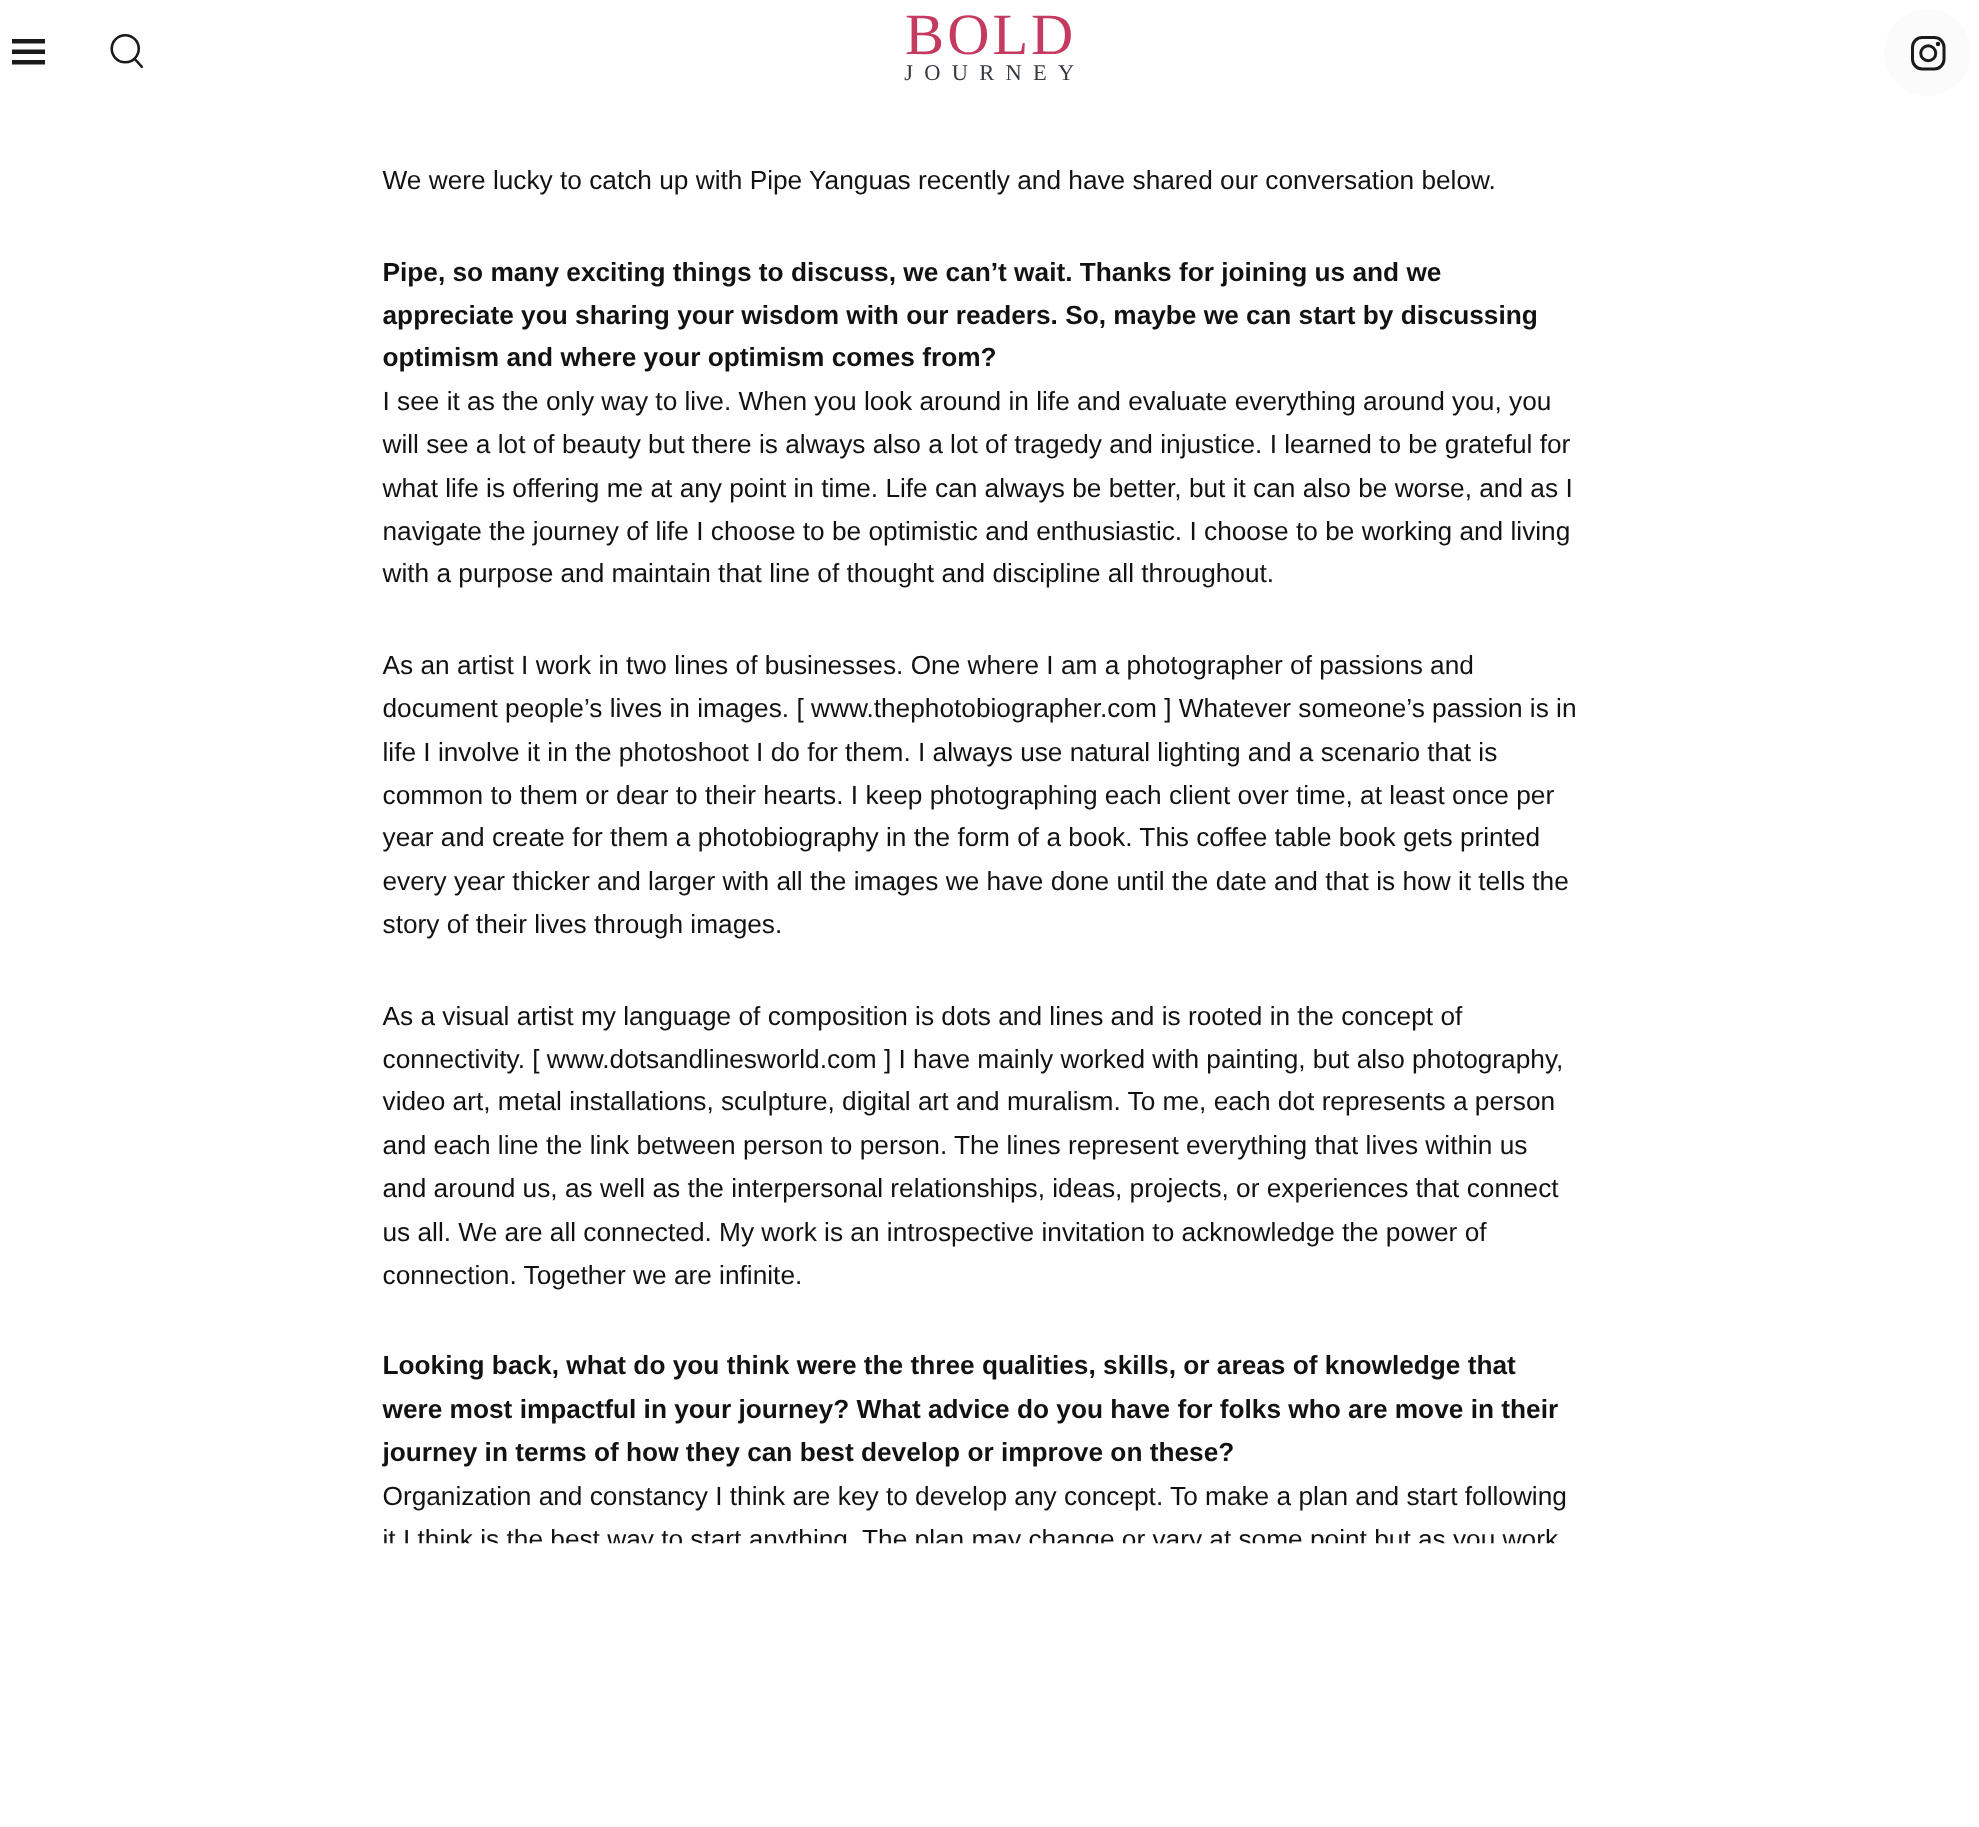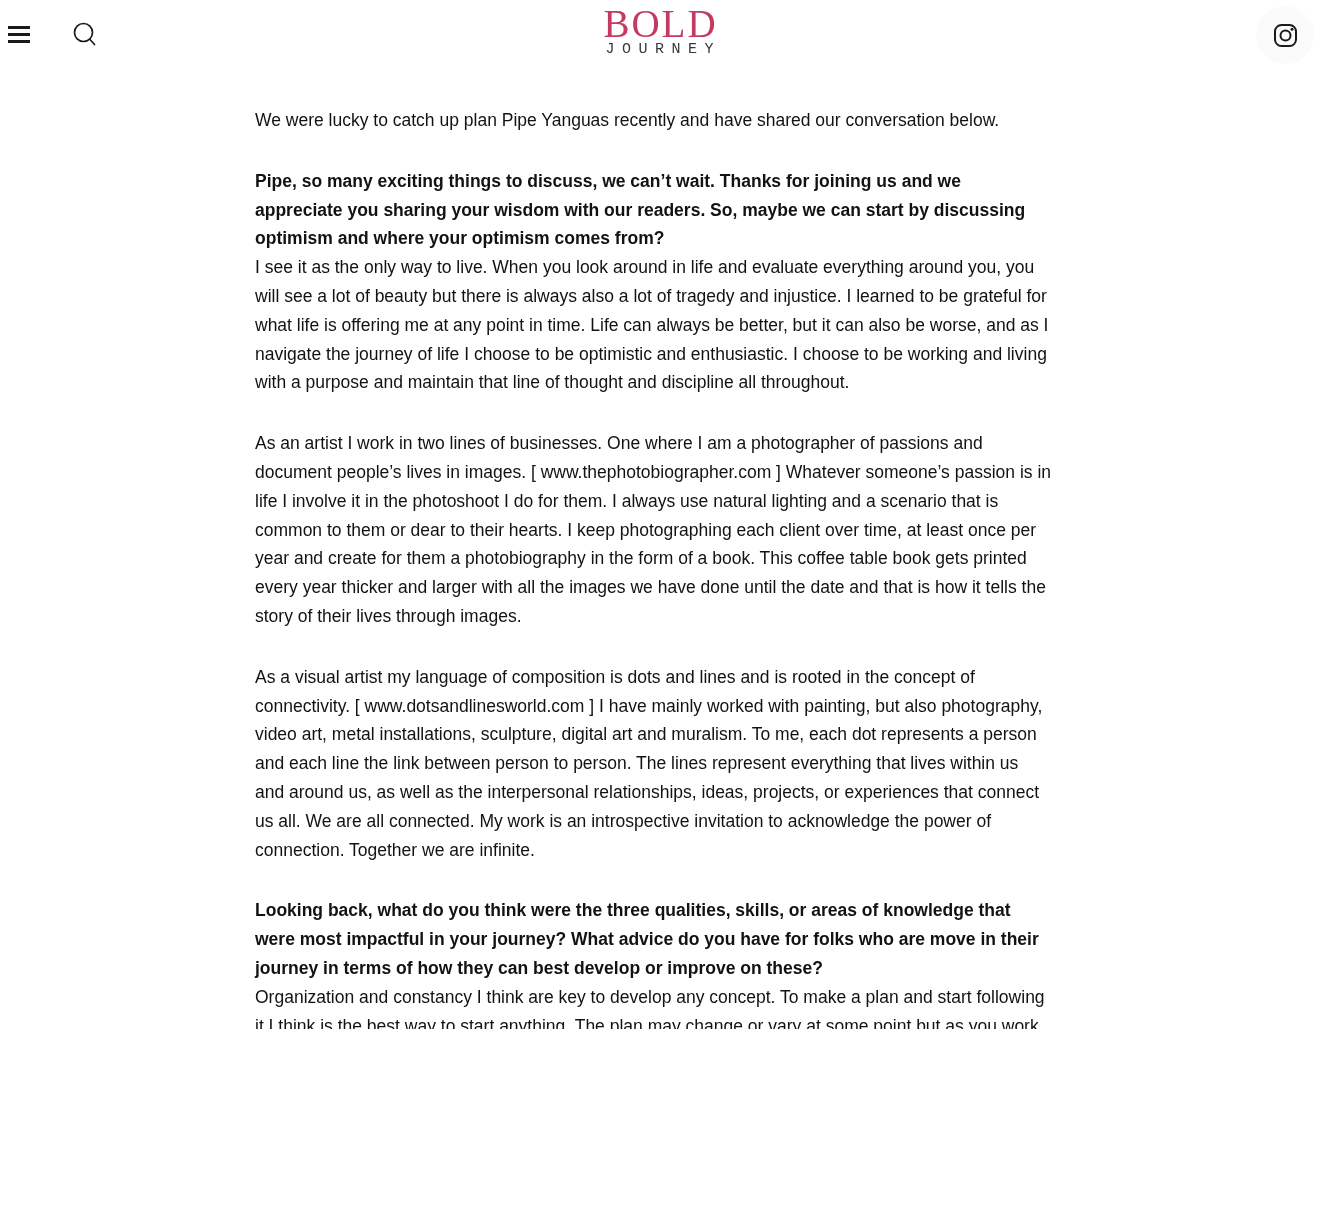--- a/index.html
+++ b/index.html
@@ -58,21 +58,21 @@
   }
   .logo-bold {
     font-family: "Liberation Serif", serif;
     font-size: 39px;
     line-height: 32px;
     letter-spacing: 2px;
     margin-right: -2px;
     font-weight: 400;
   }
   .logo-journey {
-    font-family: Liberation Mono, monospace;
+    font-family: Liberation Serif, serif;
     font-size: 15px;
     line-height: 15px;
     letter-spacing: 7.5px;
     margin-right: -7.5px;
     margin-top: 2px;
     font-weight: 400;
   }
   .instagram-wrap {
     position: absolute;
     right: 5px;
@@ -133,21 +133,21 @@
         <circle cx="19" cy="6.3" r="1.5" fill="#1a1a1a"></circle>
       </svg>
     </div>
 
   </header>
 
   <main class="content">
 
     <p>
 
-      <span class="a">We were lucky to catch up plan Pipe Yanguas recently and have shared our conversation below.</span>
+      <span class="a">We were lucky to catch up with Pipe Yanguas recently and have shared our conversation below.</span>
     </p>
 
     <p>
       <span class="q">Pipe, so many exciting things to discuss, we can’t wait. Thanks for joining us and we appreciate you sharing your wisdom with our readers. So, maybe we can start by discussing optimism and where your optimism comes from?</span>
       <span class="a">I see it as the only way to live. When you look around in life and evaluate everything around you, you will see a lot of beauty but there is always also a lot of tragedy and injustice. I learned to be grateful for what life is offering me at any point in time. Life can always be better, but it can also be worse, and as I navigate the journey of life I choose to be optimistic and enthusiastic. I choose to be working and living with a purpose and maintain that line of thought and discipline all throughout.</span>
     </p>
 
     <p>
       <span class="a">As an artist I work in two lines of businesses. One where I am a photographer of passions and document people’s lives in images. [ www.thephotobiographer.com ] Whatever someone’s passion is in life I involve it in the photoshoot I do for them. I always use natural lighting and a scenario that is common to them or dear to their hearts. I keep photographing each client over time, at least once per year and create for them a photobiography in the form of a book. This coffee table book gets printed every year thicker and larger with all the images we have done until the date and that is how it tells the story of their lives through images.</span>
     </p>

